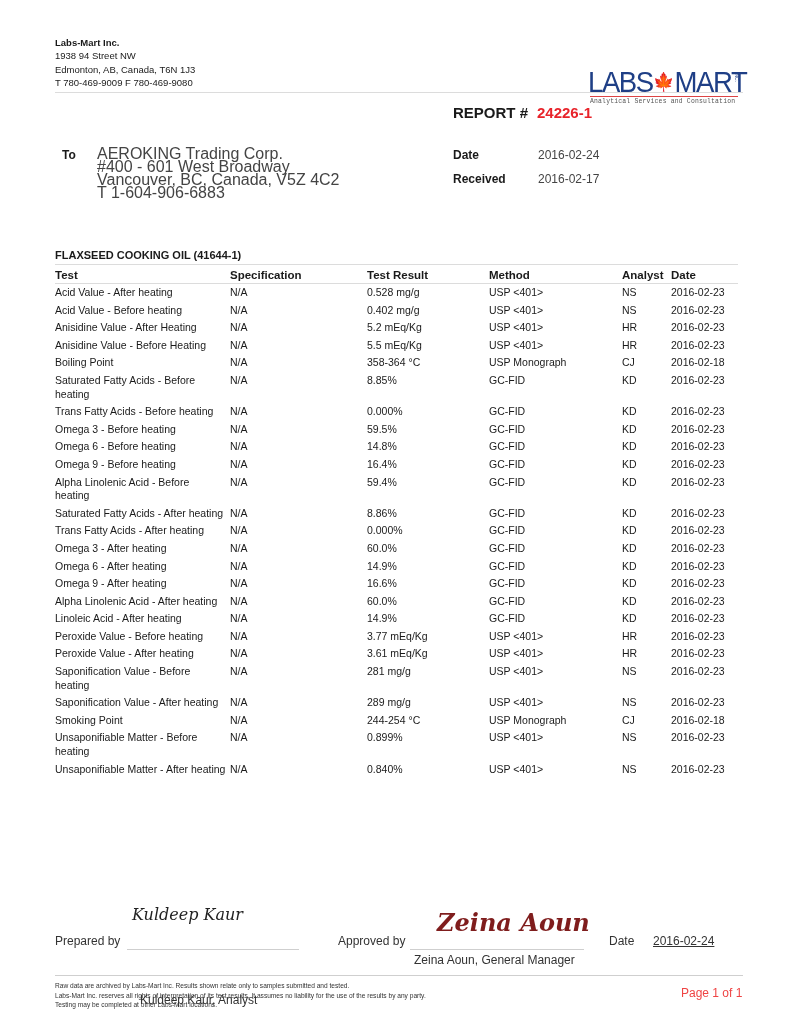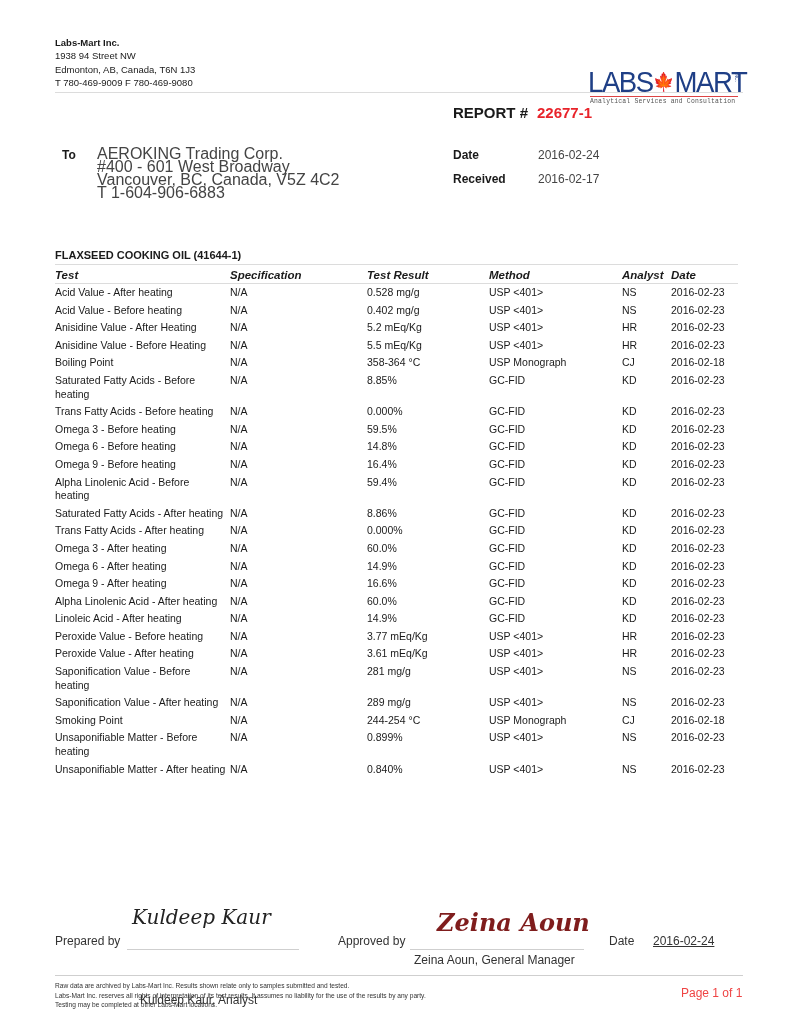--- a/index.html
+++ b/index.html
@@ -22,21 +22,21 @@
   .report-num { left: 537px; top: 104px; font-size: 15px; font-weight: bold; color: #e8232a; }
   .to-label { left: 62px; top: 148px; font-size: 12px; font-weight: bold; }
   .to-addr { left: 97px; top: 147px; font-size: 16px; line-height: 13px; color: #444; }
   .kv-label { font-size: 12px; font-weight: bold; }
   .kv-val { font-size: 12px; color: #444; }
   .section-title { left: 55px; top: 249px; font-size: 11px; font-weight: bold; }
   .hr-section { left: 55px; top: 264px; width: 683px; height: 1px; background: #dcdcdc; }
   table.results { position: absolute; left: 55px; top: 266px; width: 683px; border-collapse: collapse;
                   font-size: 10.5px; }
   table.results th { text-align: left; font-size: 11.5px; font-weight: bold; padding: 3px 0 2px 0;
-                     border-bottom: 1px solid #dcdcdc; font-style: italic; }
+                     border-bottom: 1px solid #dcdcdc; }
   table.results td { vertical-align: top; padding: 2px 0 2px 0; line-height: 13.6px; }
   .c1 { width: 171px; padding-right: 4px !important; }
   .c2 { width: 137px; }
   .c3 { width: 122px; }
   .c4 { width: 133px; }
   .c5 { width: 49px; }
   .sig-label { font-size: 12px; color: #333; }
   .sig-line { height: 1px; background: #cfcfcf; }
   .sig-script { font-family: "DejaVu Serif", serif; font-style: italic; }
   .footer-hr { left: 55px; top: 975px; width: 688px; height: 1px; background: #cfcfcf; }
@@ -56,21 +56,21 @@
 <div class="abs logo">
   <div class="word"><span>LABS</span><span class="leaf">🍁</span><span>MART</span></div>
   <div class="inc">INC.</div>
   <div class="redline"></div>
   <div class="tag">Analytical Services and Consultation</div>
 </div>
 
 <div class="abs hr-top"></div>
 
 <div class="abs report-label">REPORT #</div>
-<div class="abs report-num">22677-1</div>
+<div class="abs report-num">24226-1</div>
 
 <div class="abs to-label">To</div>
 <div class="abs to-addr">
   <div>AEROKING Trading Corp.</div>
   <div>#400 - 601 West Broadway</div>
   <div>Vancouver, BC, Canada, V5Z 4C2</div>
   <div>T 1-604-906-6883</div>
 </div>
 
 <div class="abs kv-label" style="left:453px;top:148px;">Date</div>
@@ -290,21 +290,21 @@
         <td class="c2">N/A</td>
         <td class="c3">0.840%</td>
         <td class="c4">USP &lt;401&gt;</td>
         <td class="c5">NS</td>
         <td>2016-02-23</td>
       </tr>
     </tbody>
 </table>
 
 <div class="abs sig-label" style="left:55px;top:934px;">Prepared by</div>
-<div class="abs sig-script" style="left:132px;top:905px;font-size:20px;color:#222;">Kuldeep Kaur</div>
+<div class="abs sig-script" style="left:132px;top:905px;font-size:16px;color:#222;">Kuldeep Kaur</div>
 <div class="abs sig-line" style="left:127px;top:949px;width:172px;"></div>
 <div class="abs sig-label" style="left:140px;top:953px;margin-top:40px;">Kuldeep Kaur, Analyst</div>
 
 <div class="abs sig-label" style="left:338px;top:934px;">Approved by</div>
 <div class="abs sig-script" style="left:437px;top:908px;font-size:24px;font-weight:bold;color:#7f1d1d;">Zeina Aoun</div>
 <div class="abs sig-line" style="left:410px;top:949px;width:174px;"></div>
 <div class="abs sig-label" style="left:414px;top:953px;">Zeina Aoun, General Manager</div>
 
 <div class="abs sig-label" style="left:609px;top:934px;">Date</div>
 <div class="abs sig-label" style="left:653px;top:934px;text-decoration:underline;">2016-02-24</div>

